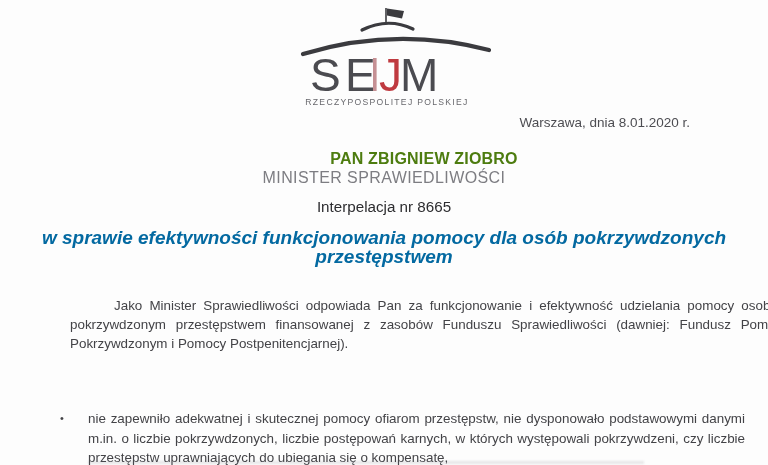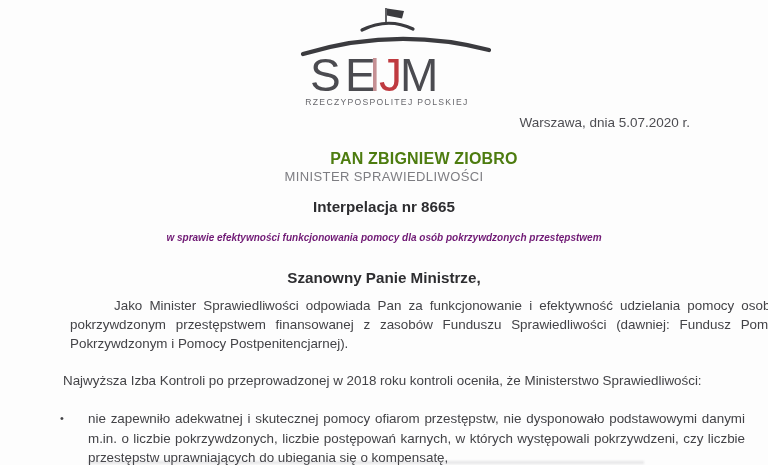--- a/index.html
+++ b/index.html
@@ -15,25 +15,25 @@
   
   .logo{position:absolute;left:274px;top:5px;width:220px;height:104px;}
 
   
   .dateline{
     position:absolute;top:115px;left:0;right:78px;
     text-align:right;font-size:13.5px;color:#4d4d52;
   }
   .center-line{position:absolute;left:0;width:768px;text-align:center;}
   .addressee-name{top:150px;font-size:16px;font-weight:bold;color:#4d7c0f;letter-spacing:.2px;margin-left:40px;}
-  .addressee-title{top:169px;font-size:13px;color:#7d7d82;letter-spacing:.4px;}
-  .doc-title{top:198px;font-size:15.2px;font-weight:bold;color:#2d2d30;}
+  .addressee-title{top:169px;font-size:16px;color:#7d7d82;letter-spacing:.4px;}
+  .doc-title{top:198px;font-size:15.2px;font-weight:normal;color:#2d2d30;}
   .subject{
-    top:228px;font-size:10px;line-height:19px;
-    font-style:italic;font-weight:bold;color:#701a75;
+    top:228px;font-size:19px;line-height:19px;
+    font-style:italic;font-weight:bold;color:#0369a1;
   }
   .salutation{top:269px;font-size:15.2px;font-weight:bold;color:#2d2d30;}
 
   
   .para{
     position:absolute;left:26px;width:719px;
     font-size:13.4px;line-height:19px;color:#434347;
     text-align:justify;
   }
   .para-1{top:296px;text-indent:44px;margin-left:44px;}
@@ -74,36 +74,34 @@
 
     <text x="36" y="86" font-size="46" fill="#4b4b50">S</text>
     <text x="71" y="86" font-size="46" fill="#4b4b50">E</text>
     <rect x="99" y="53" width="3.6" height="33" fill="#c59094"></rect>
     <text x="105" y="86" font-size="46" fill="#bf3a40">J</text>
     <text x="126" y="86" font-size="46" fill="#4b4b50">M</text>
 
     <text x="113" y="100" font-size="8.6" letter-spacing="1.3" text-anchor="middle" fill="#67676c">RZECZYPOSPOLITEJ POLSKIEJ</text>
   </svg>
 
-  <div class="dateline">Warszawa, dnia 5.07.2020 r.</div>
+  <div class="dateline">Warszawa, dnia 8.01.2020 r.</div>
 
   <div class="center-line addressee-name">PAN ZBIGNIEW ZIOBRO</div>
   <div class="center-line addressee-title">MINISTER SPRAWIEDLIWOŚCI</div>
 
   <div class="center-line doc-title">Interpelacja nr 8665</div>
 
   <div class="center-line subject">
     <div>w sprawie efektywności funkcjonowania pomocy dla osób pokrzywdzonych przestępstwem</div>
   </div>
 
-  <div class="center-line salutation">Szanowny Panie Ministrze,</div>
 
   <div class="para para-1">Jako Minister Sprawiedliwości odpowiada Pan za funkcjonowanie i efektywność udzielania pomocy osobom pokrzywdzonym przestępstwem finansowanej z zasobów Funduszu Sprawiedliwości (dawniej: Fundusz Pomocy Pokrzywdzonym i Pomocy Postpenitencjarnej).</div>
 
-  <div class="para para-2">Najwyższa Izba Kontroli po przeprowadzonej w 2018 roku kontroli oceniła, że Ministerstwo Sprawiedliwości:</div>
 
   <div class="bullet-row">
     <span class="bullet-marker">•</span>
     <span class="bullet-text">nie zapewniło adekwatnej i skutecznej pomocy ofiarom przestępstw, nie dysponowało podstawowymi danymi m.in. o liczbie pokrzywdzonych, liczbie postępowań karnych, w których występowali pokrzywdzeni, czy liczbie przestępstw uprawniających do ubiegania się o kompensatę,</span>
   </div>
 
   <div class="cutoff-artifact"></div>
 
 </div>
 

